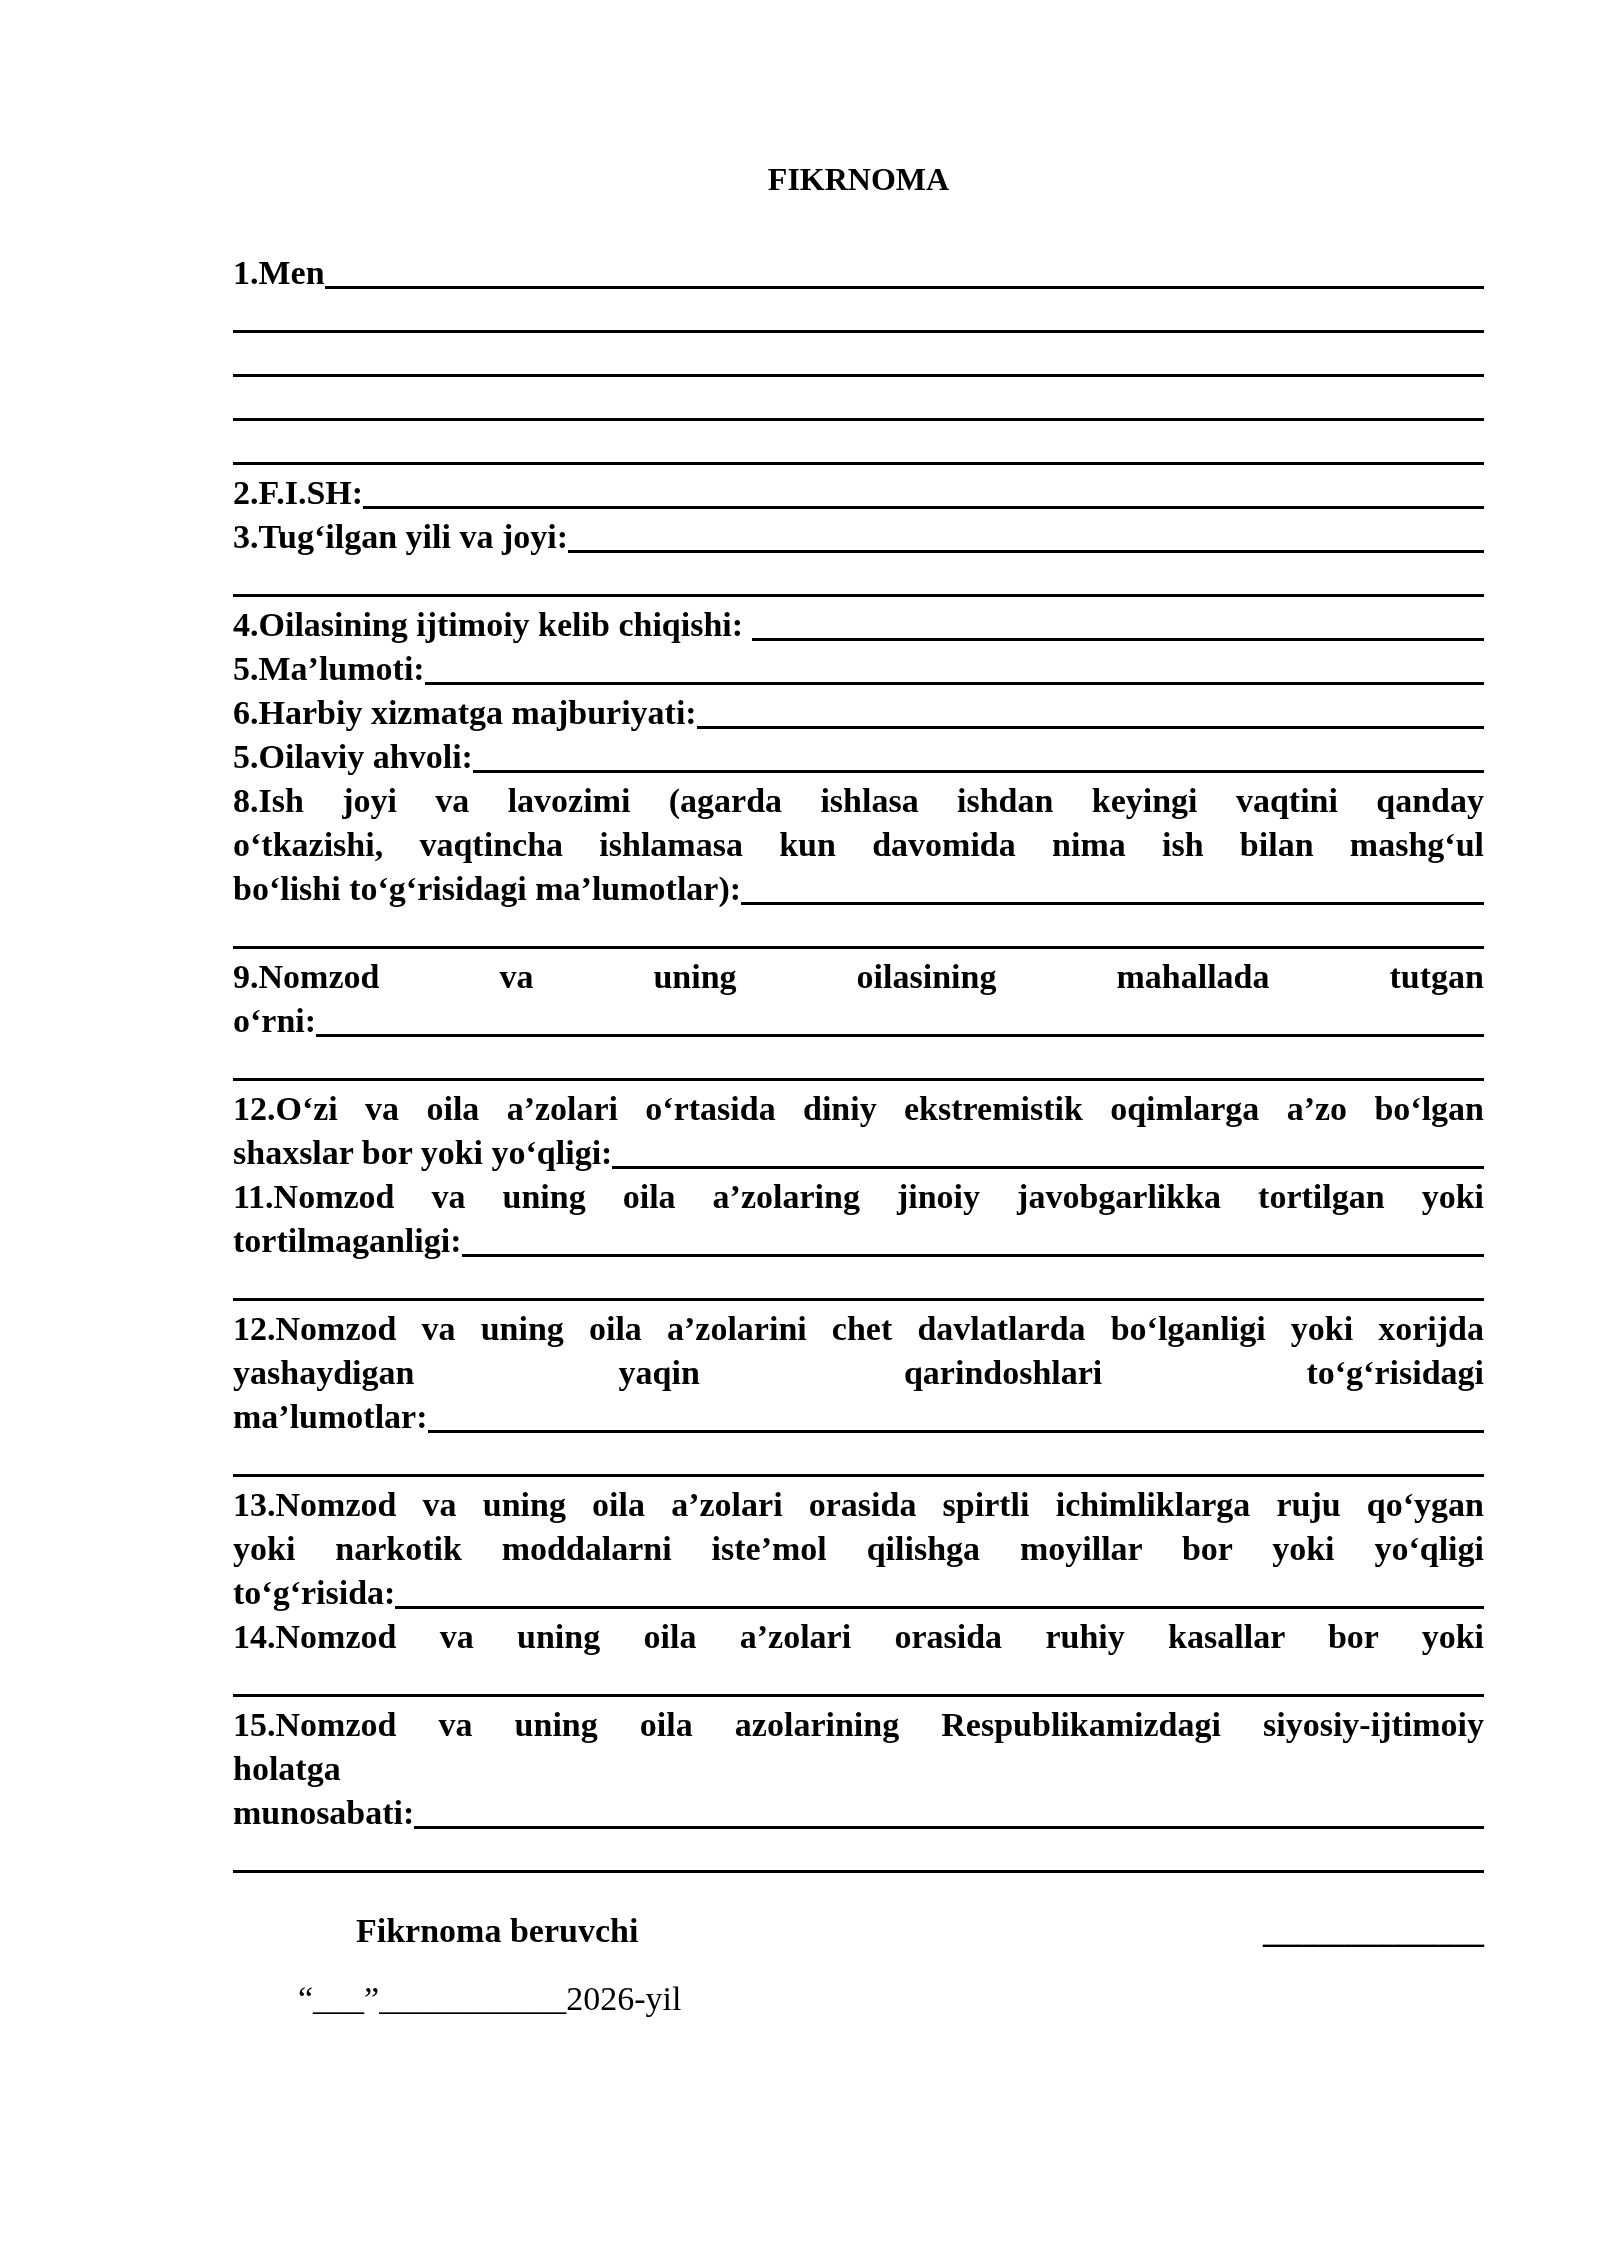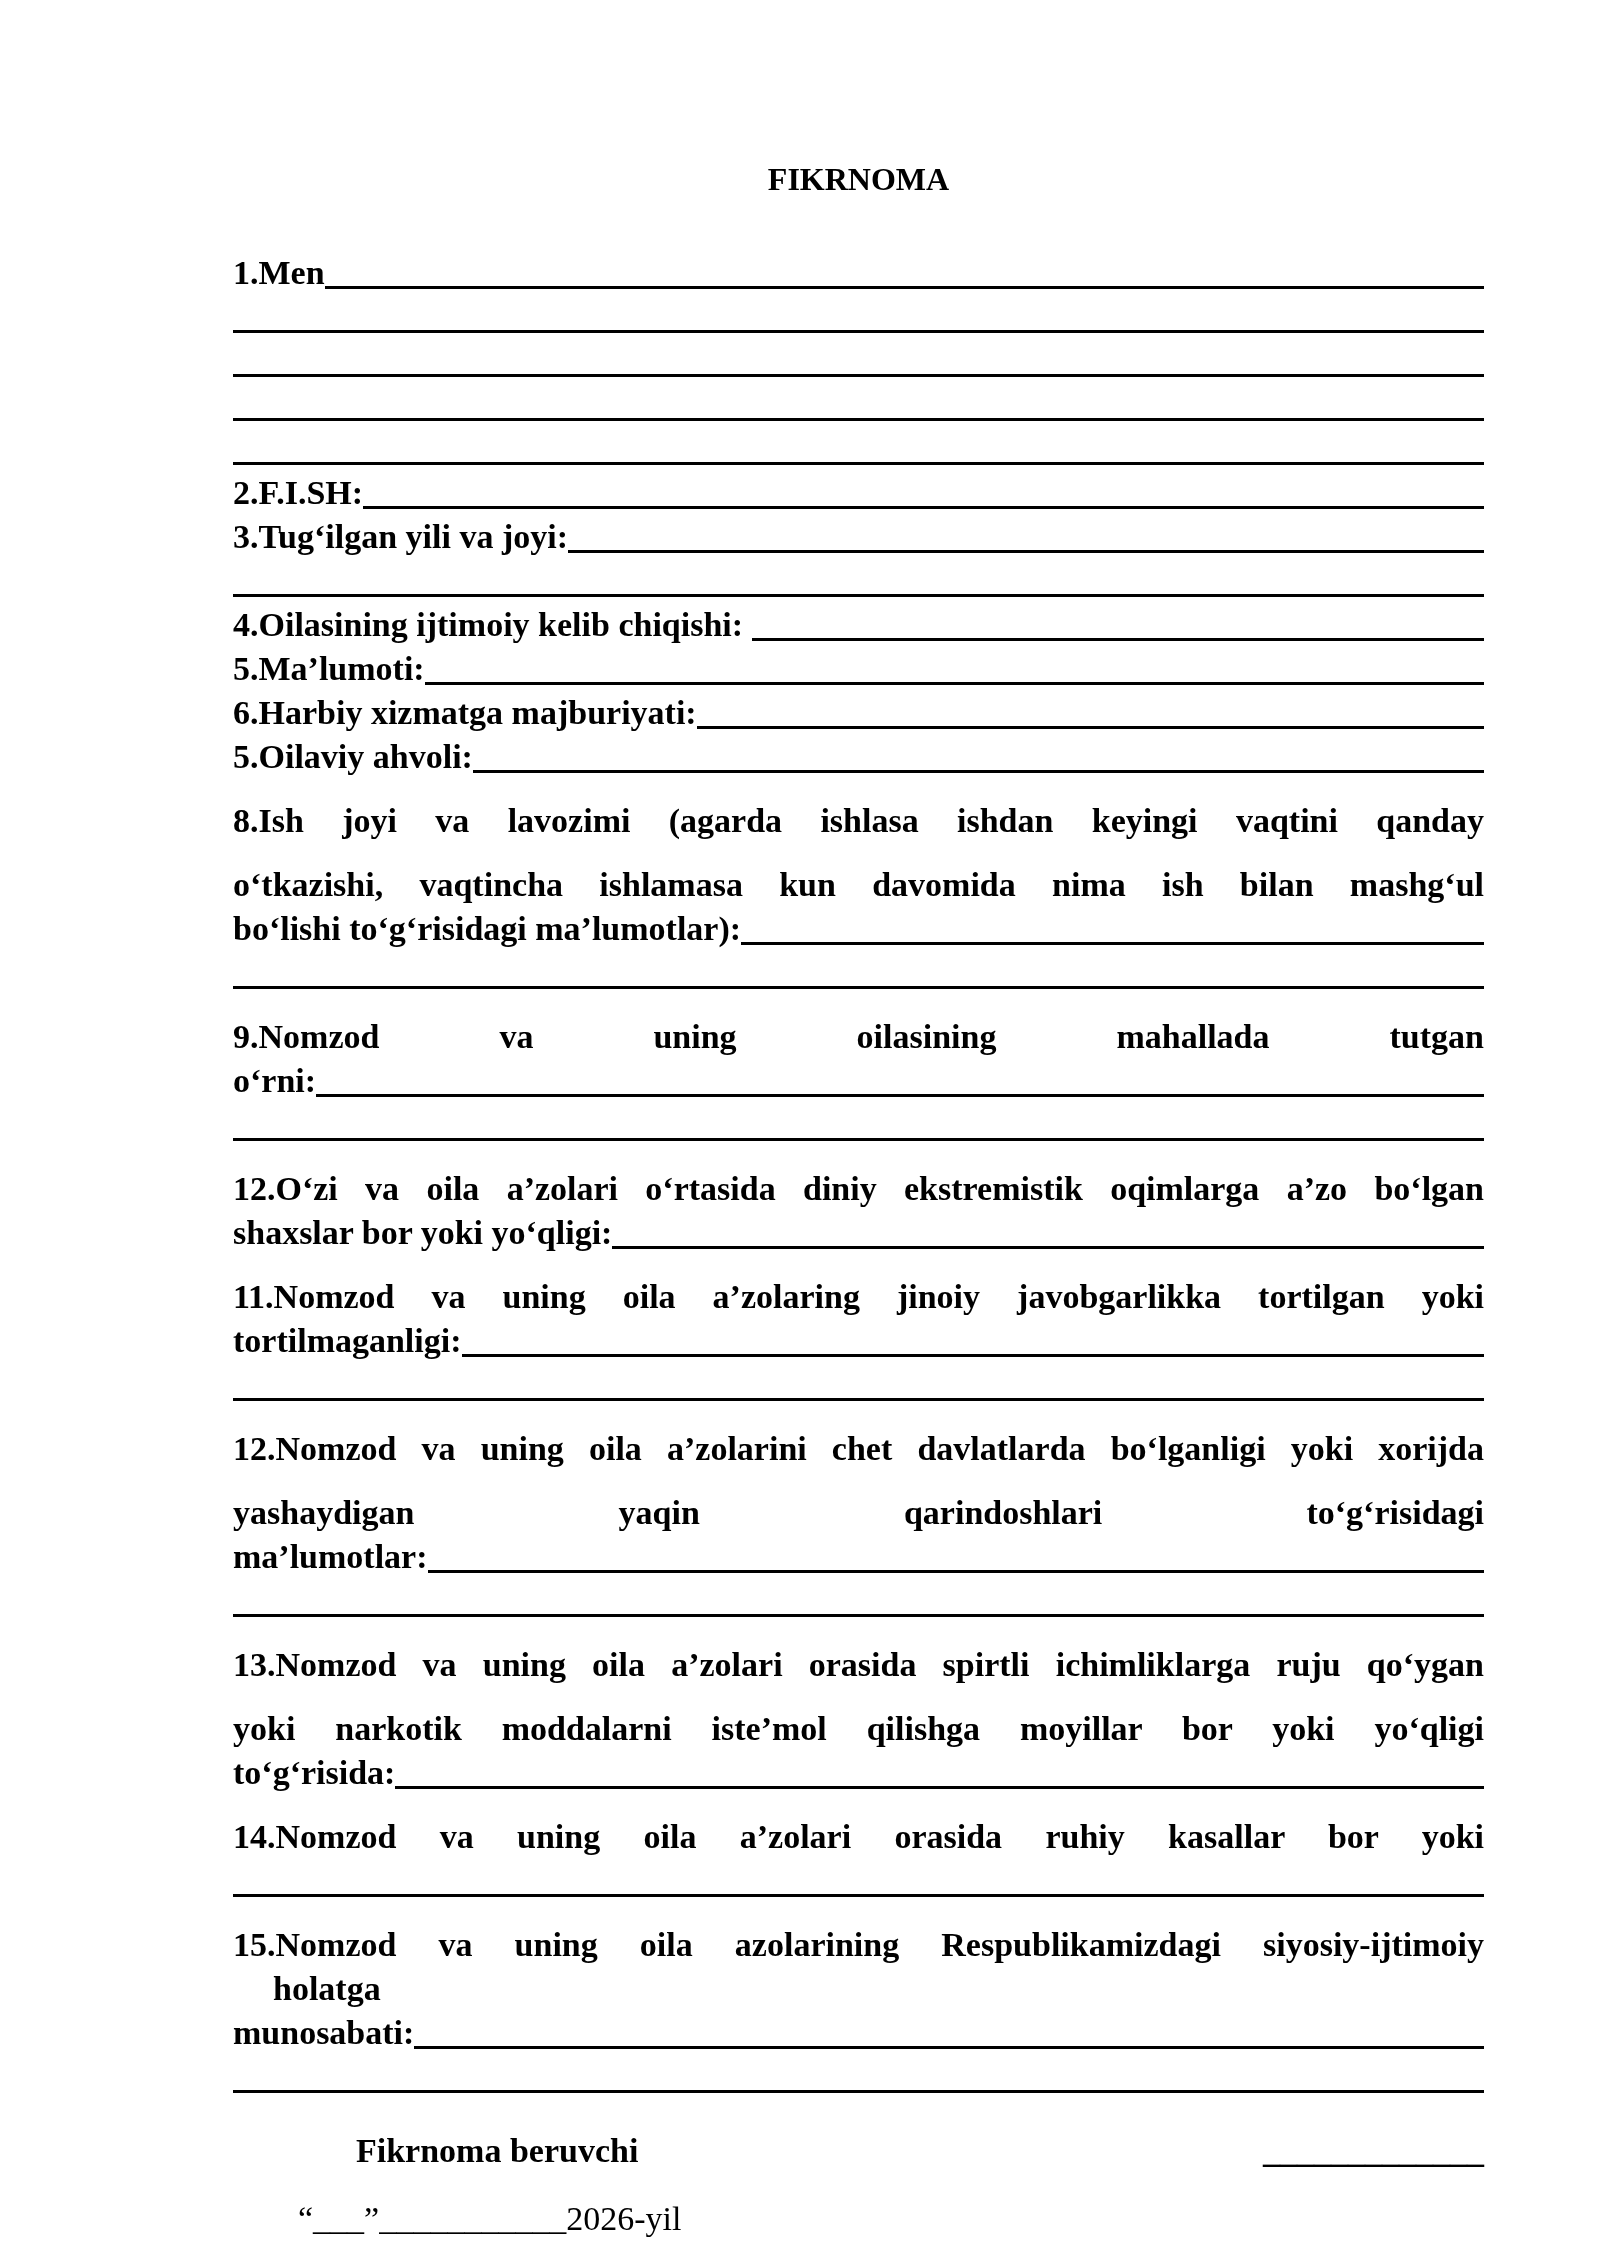--- a/index.html
+++ b/index.html
@@ -29,23 +29,22 @@
   .line .fill {
     flex: 1 1 auto;
     min-width: 20px;
     border-bottom: 3px solid #000000;
     margin-bottom: 6px;
   }
   .jline {
     min-height: 44px;
     text-align: justify;
     text-align-last: justify;
-    margin-top: 20px;
   }
-  .pline { min-height: 44px; margin-left: 40px; }
+  .pline { min-height: 44px; }
   .sig-row {
     display: flex;
     margin-top: 30px;
     padding-left: 123px;
     align-items: baseline;
     justify-content: flex-end;
   }
   .sig-spacer { flex: 1 1 auto; }
   .sig-blank { white-space: pre; }
   .date-row {

